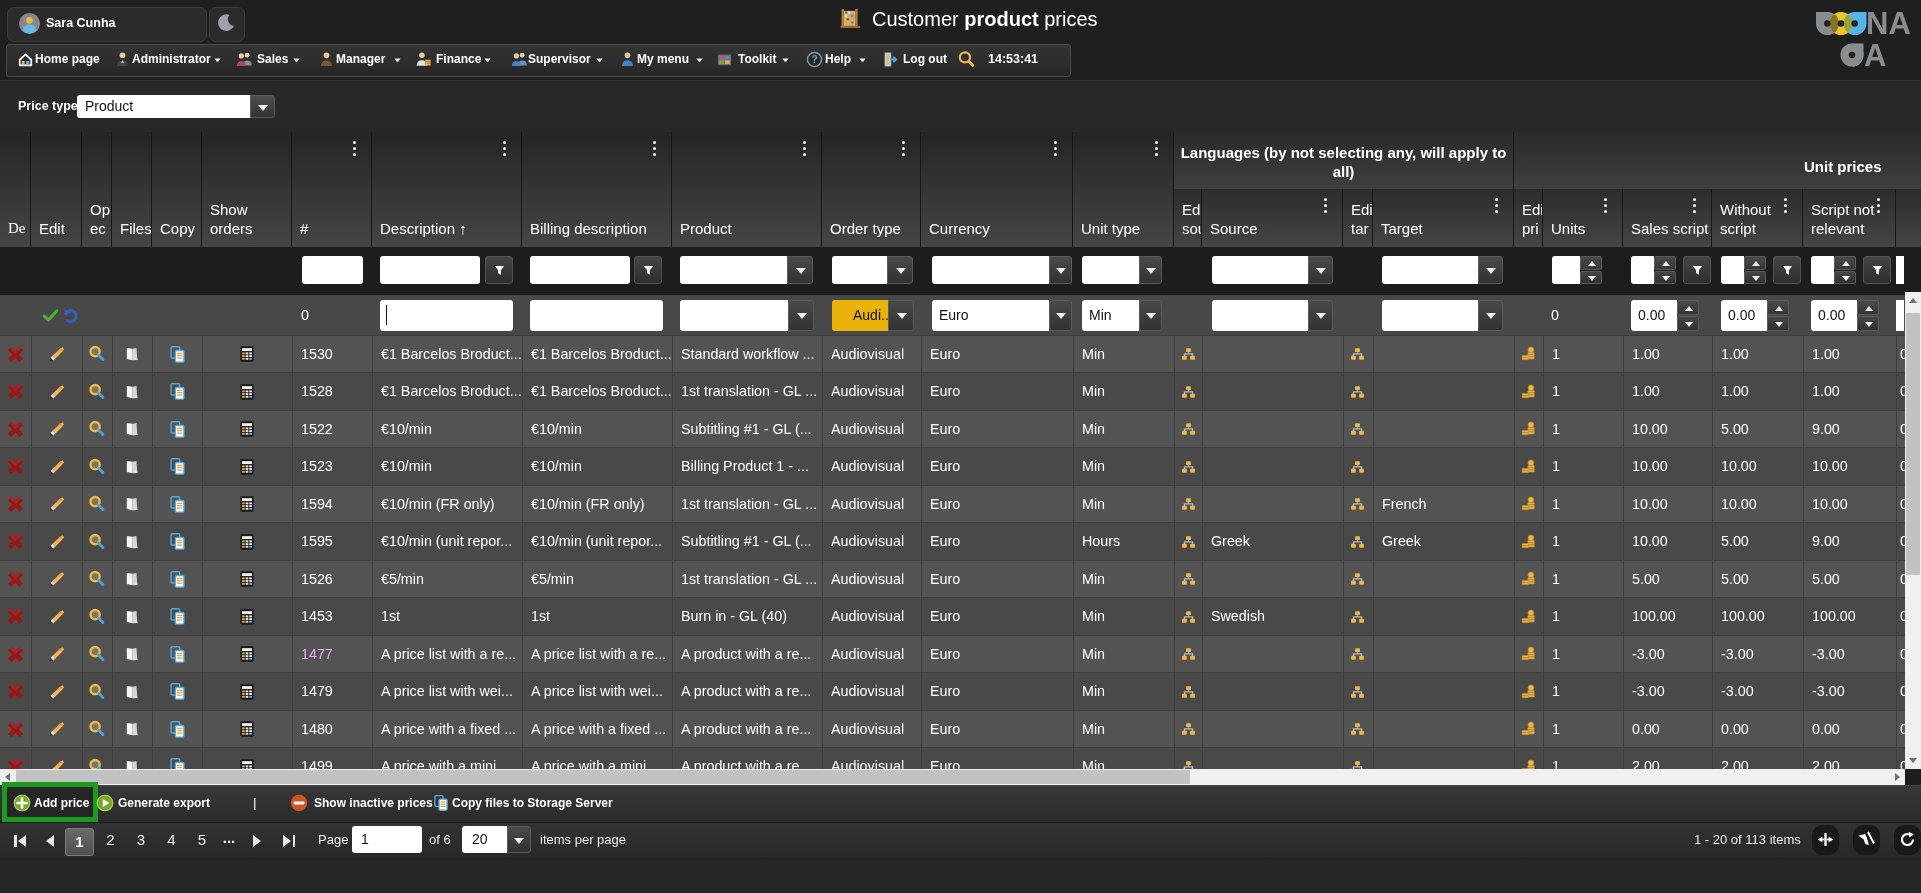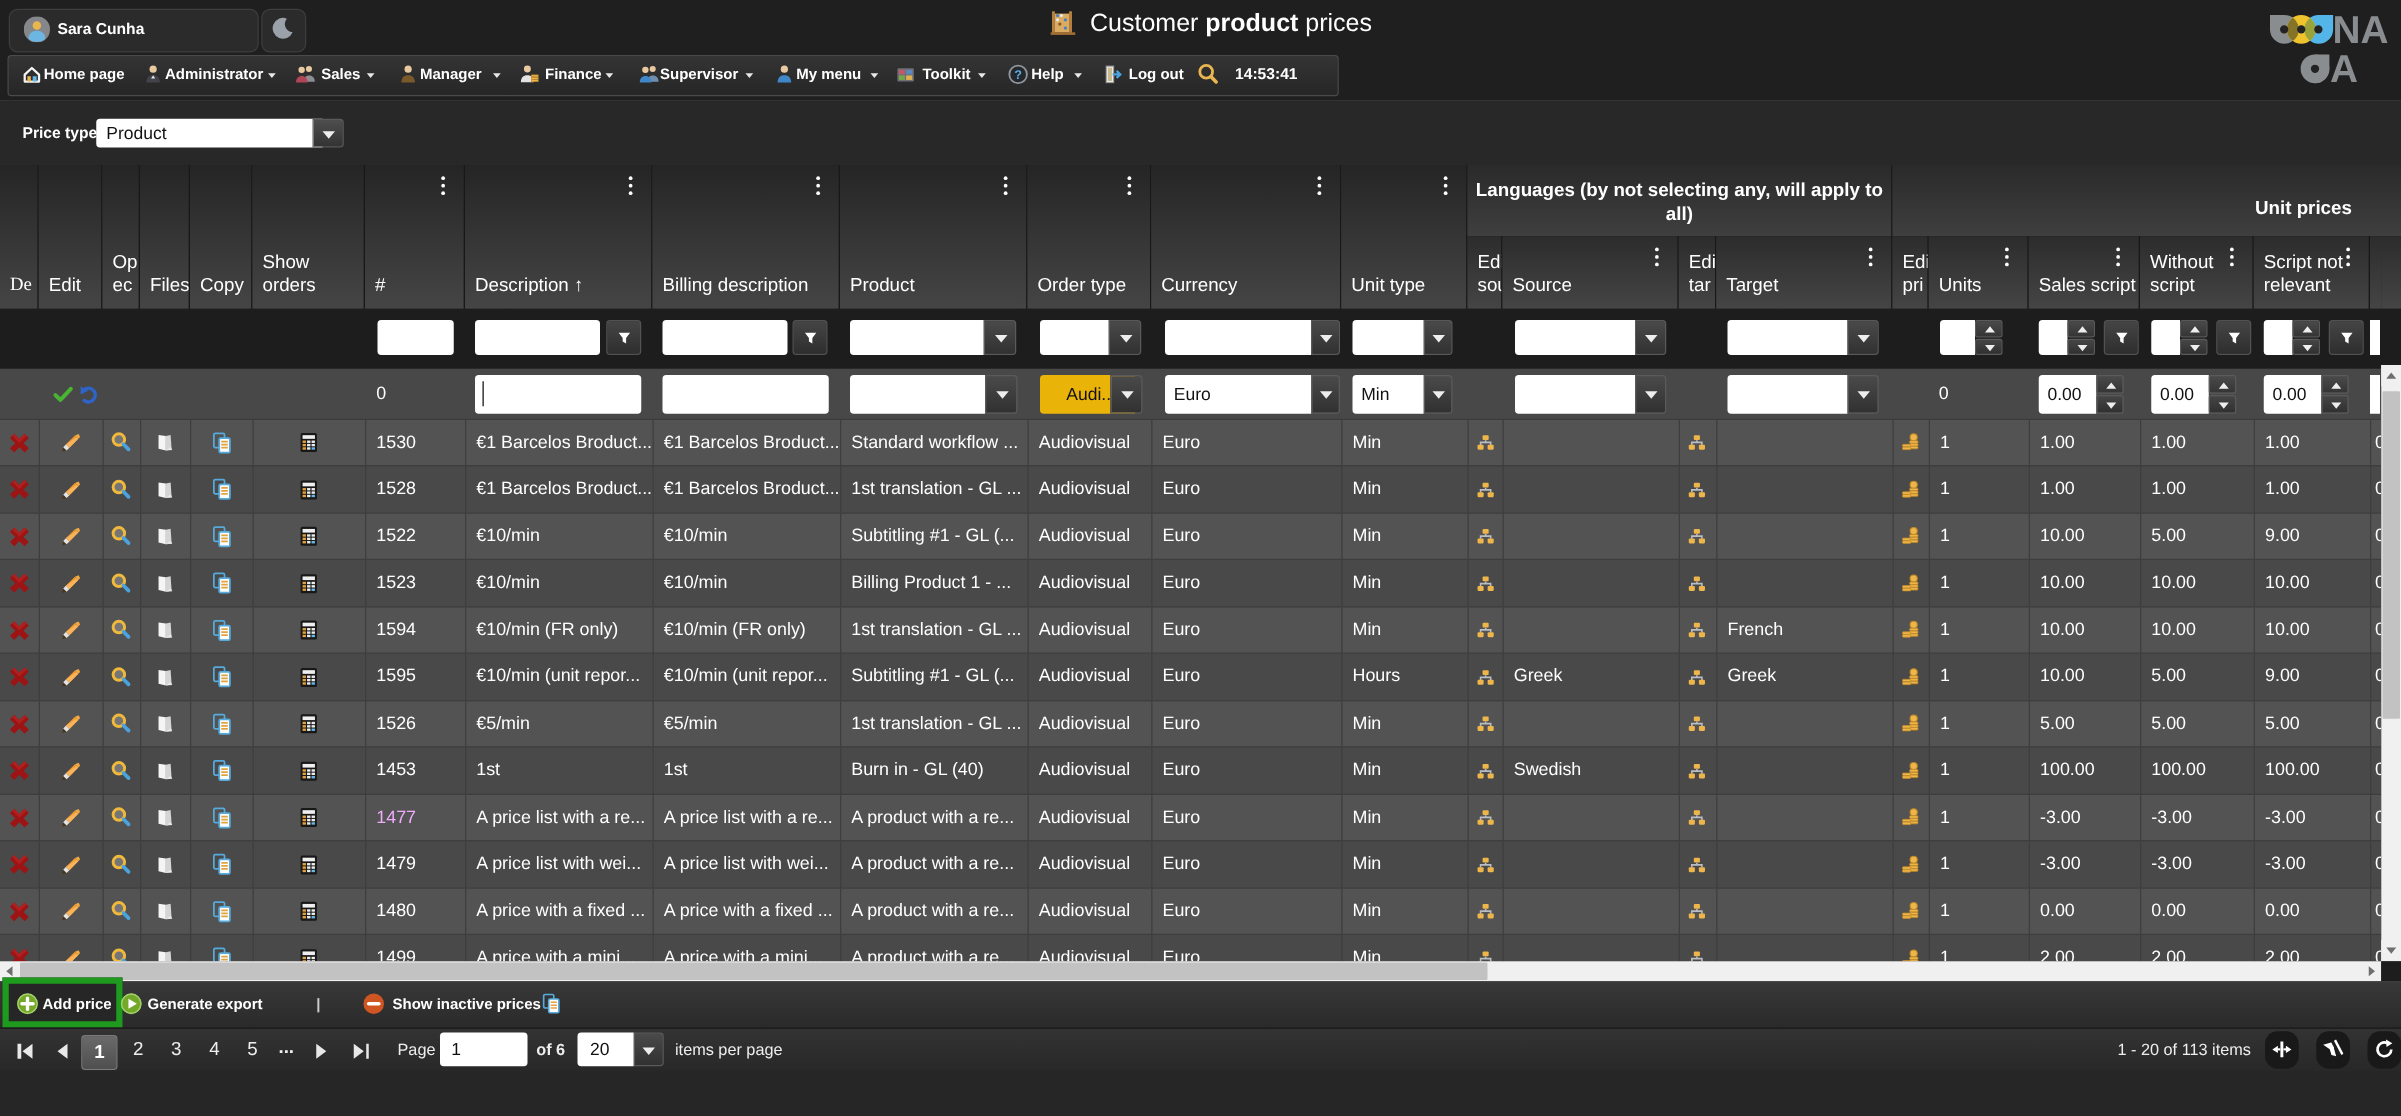--- a/index.html
+++ b/index.html
@@ -1380,36 +1380,37 @@
     </svg>
     <div class="abs" style="left:118px;top:785px;width:130px;height:37px;line-height:37px;font-weight:bold;font-size:12px;color:#fff;">Generate export</div>
     <div class="abs" style="left:253px;top:785px;width:10px;height:37px;line-height:37px;font-weight:bold;font-size:12px;color:#ccc;">|</div>
     <svg class="ic" style="left:290px;top:794px;" width="18" height="18" viewBox="0 0 16 16">
       <use href="#i-minusc"></use>
     </svg>
     <div class="abs" style="left:314px;top:785px;width:170px;height:37px;line-height:37px;font-weight:bold;font-size:12px;color:#fff;">Show inactive prices</div>
     <svg class="ic" style="left:432px;top:794px;" width="18" height="18" viewBox="0 0 16 16">
       <use href="#i-copy"></use>
     </svg>
+    <div class="abs" style="left:452px;top:785px;width:220px;height:37px;line-height:37px;font-weight:bold;font-size:12px;color:#fff;">Copy files to Storage Server</div>
 <div class="abs" style="left:0px;top:822px;width:1921px;height:35px;background:linear-gradient(#333,#282828);border-top:1px solid #1a1a1a;box-sizing:border-box;"></div>
     <div class="abs" style="left:14px;top:835px;width:2.5px;height:12px;background:#e8e8e8;"></div>
     <div class="abs" style="left:18px;top:835px;width:0px;height:0px;border-top:6px solid transparent;border-bottom:6px solid transparent;border-right:8px solid #e8e8e8;"></div>
     <div class="abs" style="left:46px;top:835px;width:0px;height:0px;border-top:6px solid transparent;border-bottom:6px solid transparent;border-right:8px solid #e8e8e8;"></div>
     <div class="abs" style="left:65px;top:828px;width:29px;height:28px;background:linear-gradient(#6a6a6a,#4f4f4f);border:1px solid #7a7a7a;box-sizing:border-box;border-radius:3px;text-align:center;line-height:26px;font-size:15px;font-weight:bold;color:#fff;">1</div>
     <div class="abs" style="left:96.0px;top:822px;width:29px;height:35px;text-align:center;line-height:35px;font-size:15px;color:#eee;">2</div>
     <div class="abs" style="left:126.5px;top:822px;width:29px;height:35px;text-align:center;line-height:35px;font-size:15px;color:#eee;">3</div>
     <div class="abs" style="left:157.0px;top:822px;width:29px;height:35px;text-align:center;line-height:35px;font-size:15px;color:#eee;">4</div>
     <div class="abs" style="left:187.5px;top:822px;width:29px;height:35px;text-align:center;line-height:35px;font-size:15px;color:#eee;">5</div>
     <div class="abs" style="left:218px;top:822px;width:22px;height:35px;text-align:center;line-height:32px;font-size:15px;font-weight:bold;color:#eee;">...</div>
     <div class="abs" style="left:253px;top:835px;width:0px;height:0px;border-top:6px solid transparent;border-bottom:6px solid transparent;border-left:8px solid #e8e8e8;"></div>
     <div class="abs" style="left:283px;top:835px;width:0px;height:0px;border-top:6px solid transparent;border-bottom:6px solid transparent;border-left:8px solid #e8e8e8;"></div>
     <div class="abs" style="left:292.5px;top:835px;width:2.5px;height:12px;background:#e8e8e8;"></div>
     <div class="abs" style="left:318px;top:822px;width:45px;height:35px;line-height:35px;font-size:13px;color:#eee;">Page</div>
     <div class="abs" style="left:352px;top:826px;width:70px;height:27px;background:#fff;border-radius:3px;line-height:27px;font-size:14px;color:#111;padding-left:9px;box-sizing:border-box;">1</div>
-    <div class="abs" style="left:429px;top:822px;width:40px;height:35px;line-height:35px;font-size:13px;color:#eee;font-weight:bold;">of 6</div>
+    <div class="abs" style="left:429px;top:822px;width:40px;height:35px;line-height:35px;font-size:13px;color:#eee;">of 6</div>
     <div class="abs" style="left:462px;top:826px;width:45px;height:27px;background:#fff;border-radius:3px 0 0 3px;line-height:27px;font-size:14px;color:#111;padding-left:10px;box-sizing:border-box;">20</div>
     <div class="abs" style="left:507px;top:826px;width:24px;height:27px;background:linear-gradient(#4a4a4a,#313131);border:1px solid #5a5a5a;box-sizing:border-box;border-radius:0 3px 3px 0;">
       <div style="position:absolute;left:6px;top:11px;width:0;height:0;border-left:5px solid transparent;border-right:5px solid transparent;border-top:6px solid #eee;"></div>
     </div>
     <div class="abs" style="left:540px;top:822px;width:130px;height:35px;line-height:35px;font-size:13px;color:#eee;">items per page</div>
     <div class="abs" style="left:1694px;top:822px;width:120px;height:35px;line-height:35px;font-size:13px;color:#eee;">1 - 20 of 113 items</div>
     <div class="abs" style="left:1812px;top:825px;width:27px;height:30px;background:#191919;border-radius:10px;"></div>
     <svg class="ic" style="left:1817px;top:831px;" width="17" height="17" viewBox="0 0 16 16">
       <use href="#i-split"></use>
     </svg>

